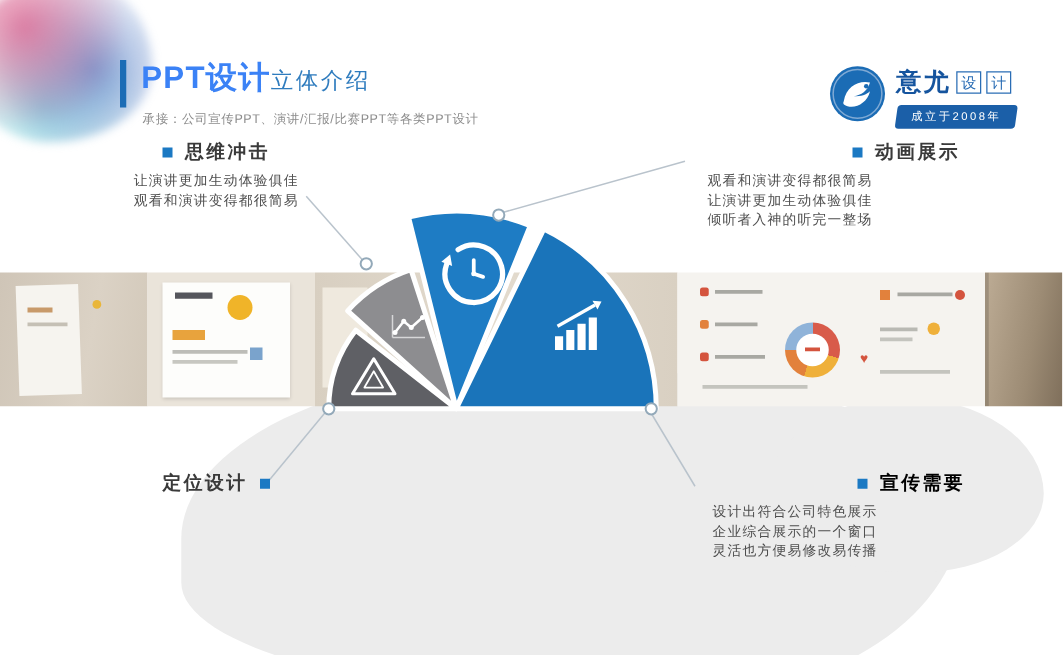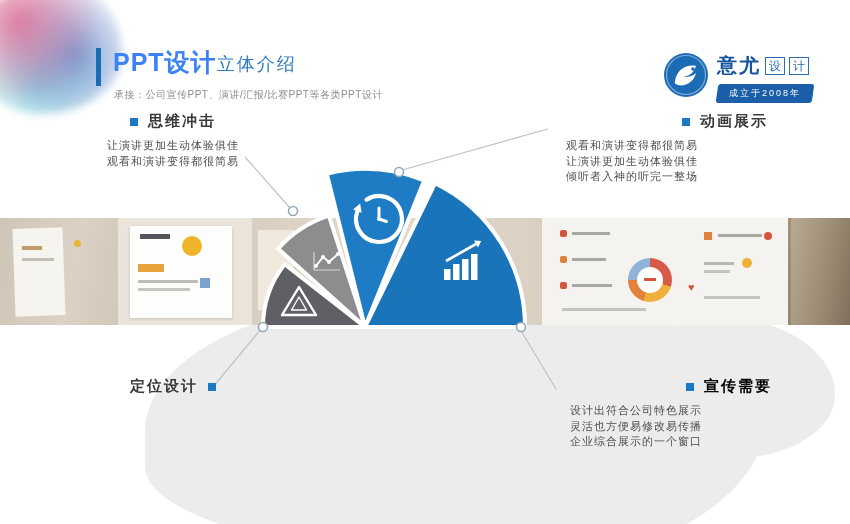--- a/index.html
+++ b/index.html
@@ -233,18 +233,18 @@
     </div>
   </div>
 
   <div class="feature f-br">
     <div class="title-row">
       <span class="bullet"></span>
       <span class="f-title blue">宣传需要</span>
     </div>
     <div class="lines">
       <p>设计出符合公司特色展示</p>
+      <p>企业综合展示的一个窗口</p>
       <p>灵活也方便易修改易传播</p>
-      <p>企业综合展示的一个窗口</p>
     </div>
   </div>
 
 </div>
 
 </body></html>

